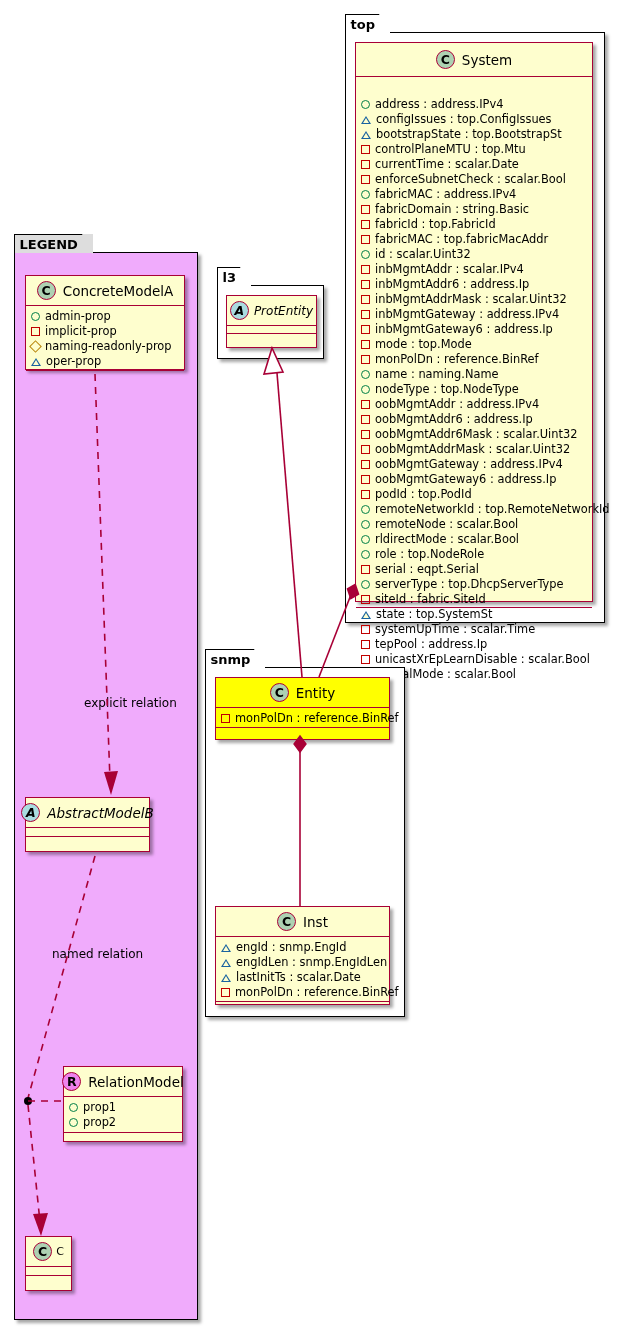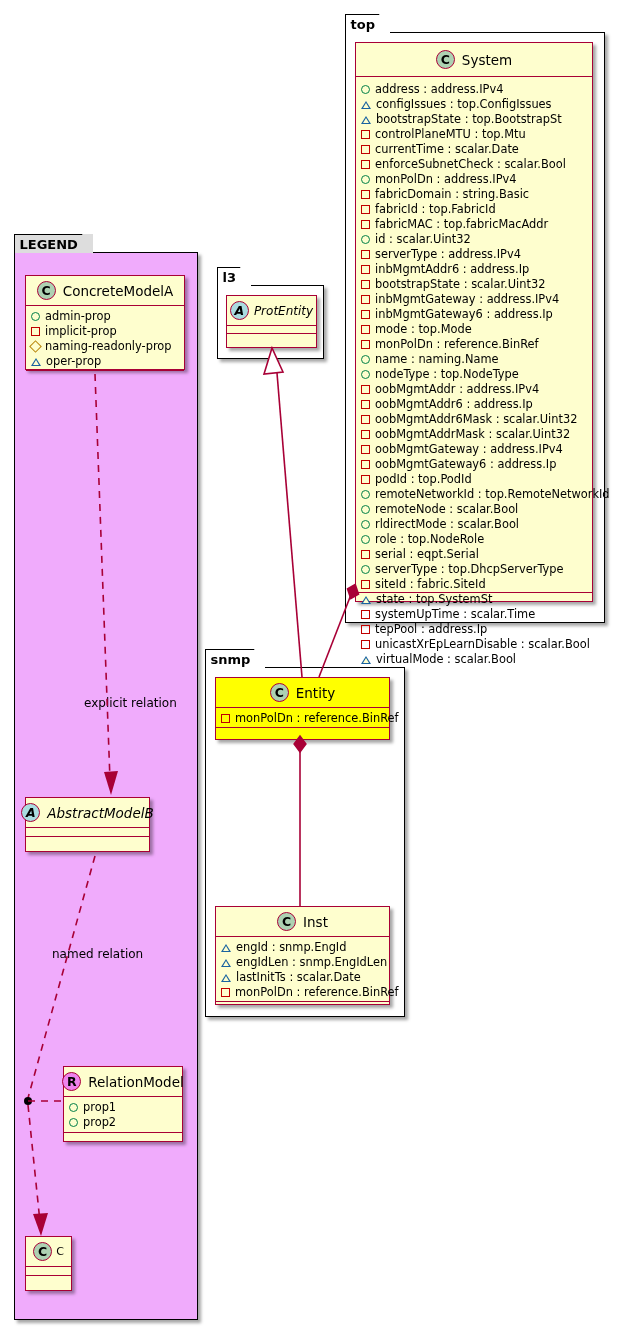--- a/index.html
+++ b/index.html
@@ -137,21 +137,21 @@
 
   <div class="pkg" style="left:345px;top:32px;width:258px;height:589px;">
     <div class="pkg-tab">top</div>
   </div>
 
   <div class="cls" style="left:355px;top:42px;width:238px;height:560px;">
     <div class="cls-title" style="height:34px;">
       <span class="sico c">C</span>
       <span>System</span>
     </div>
-    <div class="cls-attrs" id="system-attrs" style="height:516px;padding-top:5px;">
+    <div class="cls-attrs" id="system-attrs" style="height:516px;padding-top:5px;margin-top:15px;">
         <div class="attr">
           <span class="m ci"></span>
           <span>address : address.IPv4</span>
         </div>
         <div class="attr">
           <span class="m tr"></span>
           <span>configIssues : top.ConfigIssues</span>
         </div>
         <div class="attr">
           <span class="m tr"></span>
@@ -164,49 +164,49 @@
         <div class="attr">
           <span class="m sq"></span>
           <span>currentTime : scalar.Date</span>
         </div>
         <div class="attr">
           <span class="m sq"></span>
           <span>enforceSubnetCheck : scalar.Bool</span>
         </div>
         <div class="attr">
           <span class="m ci"></span>
-          <span>monPolDn : address.IPv4</span>
+          <span>fabricMAC : address.IPv4</span>
         </div>
         <div class="attr">
           <span class="m sq"></span>
           <span>fabricDomain : string.Basic</span>
         </div>
         <div class="attr">
           <span class="m sq"></span>
           <span>fabricId : top.FabricId</span>
         </div>
         <div class="attr">
           <span class="m sq"></span>
           <span>fabricMAC : top.fabricMacAddr</span>
         </div>
         <div class="attr">
           <span class="m ci"></span>
           <span>id : scalar.Uint32</span>
         </div>
         <div class="attr">
           <span class="m sq"></span>
-          <span>serverType : address.IPv4</span>
+          <span>inbMgmtAddr : scalar.IPv4</span>
         </div>
         <div class="attr">
           <span class="m sq"></span>
           <span>inbMgmtAddr6 : address.Ip</span>
         </div>
         <div class="attr">
           <span class="m sq"></span>
-          <span>bootstrapState : scalar.Uint32</span>
+          <span>inbMgmtAddrMask : scalar.Uint32</span>
         </div>
         <div class="attr">
           <span class="m sq"></span>
           <span>inbMgmtGateway : address.IPv4</span>
         </div>
         <div class="attr">
           <span class="m sq"></span>
           <span>inbMgmtGateway6 : address.Ip</span>
         </div>
         <div class="attr">

